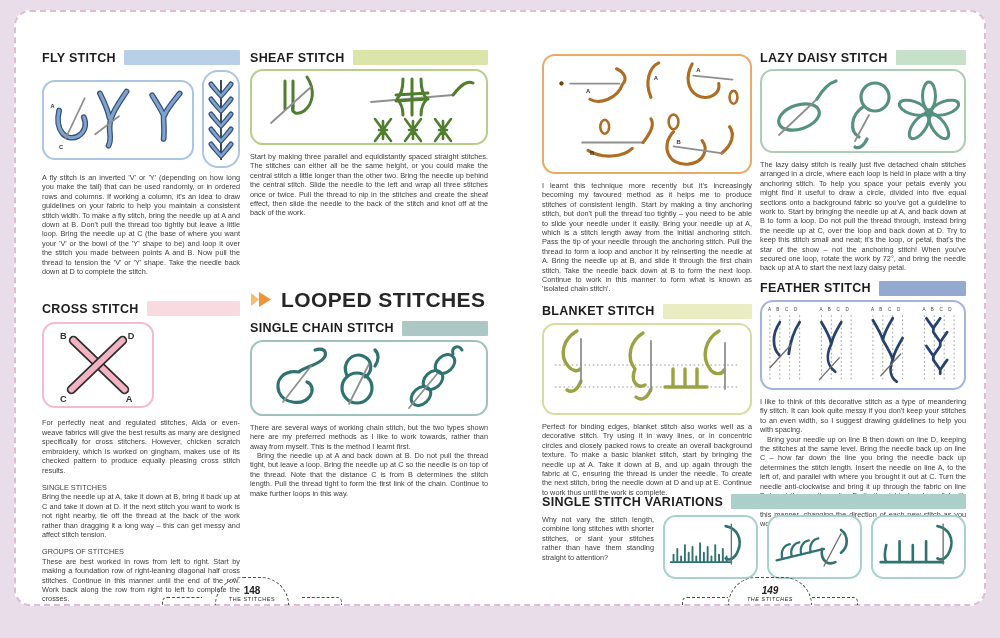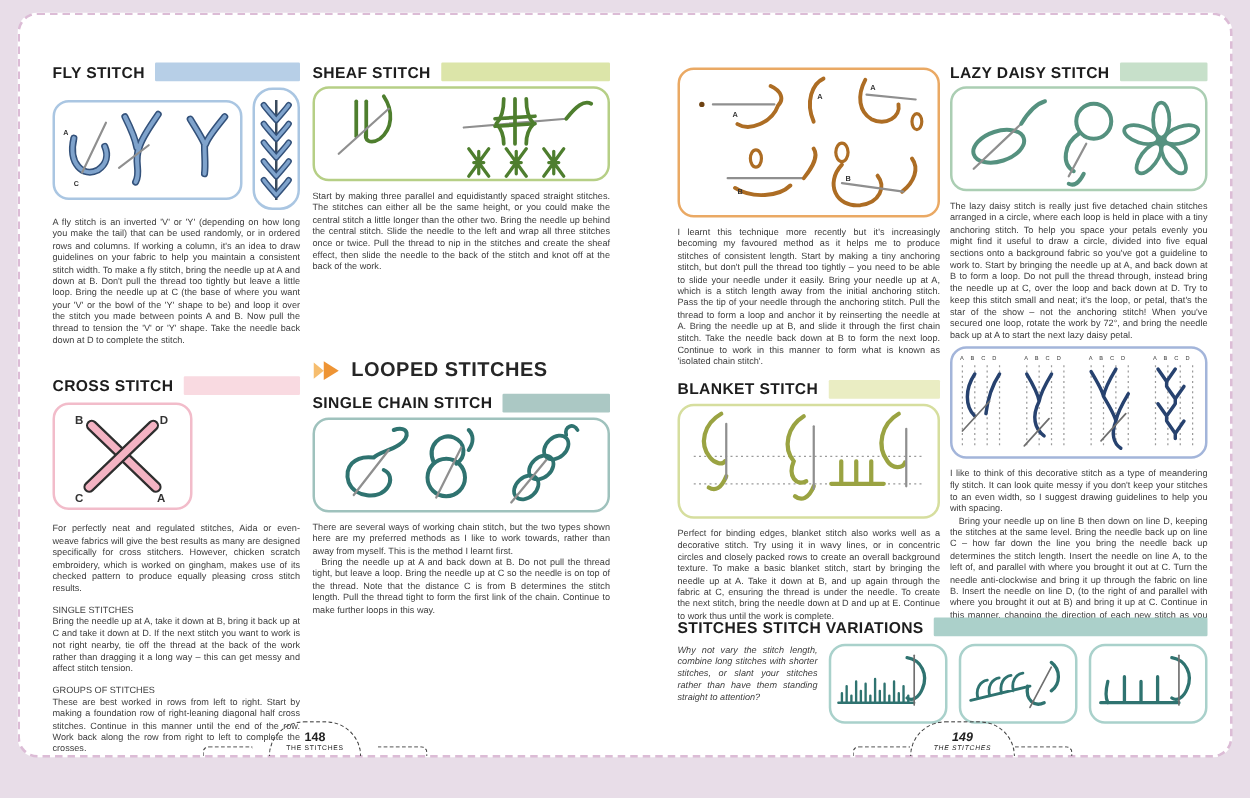--- a/index.html
+++ b/index.html
@@ -33,41 +33,41 @@
   
   .dbox { border:2px solid #ccc; border-radius:13px; background:#fff; overflow:hidden; }
   .bx-fly{border-color:#aac6e2;} .bx-fern{border-color:#aac6e2;}
   .bx-sheaf{border-color:#b6cf86;} .bx-cross{border-color:#f2bcca;}
   .bx-chain{border-color:#9fc2bd;} .bx-isolated{border-color:#eaa964;}
   .bx-lazy{border-color:#abceb3;} .bx-blanket{border-color:#d6de9e;}
   .bx-feather{border-color:#a3b5da;} .bx-var{border-color:#a9d1cb;}
   .dbox svg { display:block; width:100%; height:100%; }
   
   .sec-head { display:flex; align-items:center; gap:7px; }
-  .sec-head .t { font-size:16px; font-weight:800; letter-spacing:.4px; color:#262626; }
+  .sec-head .t { font-size:21px; font-weight:800; letter-spacing:.4px; color:#262626; }
   
   .th { fill:none; stroke-linecap:round; stroke-linejoin:round; }
   .needle { stroke:#8f8f8f; stroke-width:1.8; stroke-linecap:round; }
   .needle2 { stroke:#6f6f6f; stroke-width:1.4; stroke-linecap:round; }
   .guide { stroke:#9a9a9a; stroke-width:1; stroke-dasharray:1.6,2.6; fill:none; }
   .dlabel { font-size:6px; fill:#333; font-weight:700; }
   .dletters { font-size:4.6px; fill:#444; letter-spacing:2.2px; }
   
   .tab { position:absolute; top:563px; width:180px; display:flex; align-items:flex-end; justify-content:center; height:30px; }
   .tab .wing { width:46px; height:8px; border-top:1.4px dashed #4a4a4a; }
   .tab .wing.l { border-left:1.4px dashed #4a4a4a; border-top-left-radius:5px; }
   .tab .wing.r { border-right:1.4px dashed #4a4a4a; border-top-right-radius:5px; }
   .tab .bump { width:84px; height:28px; border:1.4px dashed #4a4a4a; border-bottom:none;
     border-radius:42px 42px 0 0; display:flex; flex-direction:column; justify-content:flex-end;
     align-items:center; padding-bottom:2px; }
   .tab .num { font-size:10px; font-weight:700; color:#222; line-height:10px; }
   .tab .lbl { font-size:5.4px; letter-spacing:.6px; color:#222; line-height:7px; }
   
   .var-row { display:flex; gap:9px; margin-top:6px; }
-  .var-intro { width:112px; flex:none;font-style:italic; }
+  .var-intro { width:112px; flex:none; }
   .var-box { flex:1; height:64px; }
 </style>
 </head>
 <body>
 
 <div class="spread">
 
   <div class="col" style="left:26px; top:38px; width:198px;">
     <div class="head">
       <span class="t">FLY STITCH</span>
@@ -256,20 +256,24 @@
             </g>
           <g transform="rotate(198)">
               <ellipse cx="17" cy="0" rx="14" ry="6.5"></ellipse>
             </g>
           <circle cx="0" cy="0" r="1.8" fill="#55917f"></circle>
         </g>
       </svg>
     </div>
     <p class="body" style="margin-top:7px;">The lazy daisy stitch is really just five detached chain stitches arranged in a circle, where each loop is held in place with a tiny anchoring stitch. To help you space your petals evenly you might find it useful to draw a circle, divided into five equal sections onto a background fabric so you've got a guideline to work to. Start by bringing the needle up at A, and back down at B to form a loop. Do not pull the thread through, instead bring the needle up at C, over the loop and back down at D. Try to keep this stitch small and neat; it's the loop, or petal, that's the star of the show – not the anchoring stitch! When you've secured one loop, rotate the work by 72°, and bring the needle back up at A to start the next lazy daisy petal.</p>
 
+    <div class="head" style="margin-top:8px;">
+      <span class="t">FEATHER STITCH</span>
+      <span class="swatch sw-feather"></span>
+    </div>
     <div class="dbox bx-feather" style="height:90px; margin-top:4px;">
       <svg viewBox="0 0 204 86">
         <g>
           <text class="dletters" x="6" y="9">A B C D</text>
           <line class="guide" x1="8" y1="13" x2="8" y2="80"></line>
             <line class="guide" x1="18" y1="13" x2="18" y2="80"></line>
           <line class="guide" x1="28" y1="13" x2="28" y2="80"></line>
             <line class="guide" x1="38" y1="13" x2="38" y2="80"></line>
           <path class="th" stroke="#27426f" stroke-width="2.8" d="M18,20 C10,32 10,46 18,54 M38,20 C30,32 28,44 27,52"></path>
           <line class="needle2" x1="8" y1="66" x2="30" y2="42"></line>
@@ -301,21 +305,21 @@
           <path class="th" stroke="#27426f" stroke-width="2.8" d="M10,16 L17,26 L24,16 M17,26 L17,30 M17,30 L24,40 L31,30 M24,40 L24,44 M10,44 L17,54 L24,44 M17,54 L17,58 M17,58 L24,68 L31,58 M24,68 L24,72"></path>
         </g>
       </svg>
     </div>
     <p class="body" style="margin-top:7px;">I like to think of this decorative stitch as a type of meandering fly stitch. It can look quite messy if you don't keep your stitches to an even width, so I suggest drawing guidelines to help you with spacing.</p>
     <p class="body ind">Bring your needle up on line B then down on line D, keeping the stitches at the same level. Bring the needle back up on line C – how far down the line you bring the needle back up determines the stitch length. Insert the needle on line A, to the left of, and parallel with where you brought it out at C. Turn the needle anti-clockwise and bring it up through the fabric on line B. Insert the needle on line D, (to the right of and parallel with where you brought it out at B) and bring it up at C. Continue in this manner, changing the direction of each new stitch as you work.</p>
   </div>
 
   <div class="col" style="left:526px; top:482px; width:424px;">
     <div class="head">
-      <span class="t">STITCHES STITCH VARIATIONS</span>
+      <span class="t">SINGLE STITCH VARIATIONS</span>
       <span class="swatch sw-var"></span>
     </div>
     <div class="var-row">
       <p class="body var-intro">Why not vary the stitch length, combine long stitches with shorter stitches, or slant your stitches rather than have them standing straight to attention?</p>
       <div class="dbox bx-var var-box">
         <svg viewBox="0 0 96 60">
           <path class="th" stroke="#2f7370" stroke-width="2" d="M6,46 L70,46 M9,38 L9,46 M13,32 L13,46 M17,40 L17,46 M21,28 L21,46 M25,36 L25,46 M29,30 L29,46 M33,40 L33,46 M37,26 L37,46 M41,36 L41,46 M45,30 L45,46 M49,40 L49,46 M53,28 L53,46 M57,38 L57,46 M61,32 L61,46 M65,40 L65,46"></path>
           <path class="th" stroke="#2f7370" stroke-width="2.8" d="M64,8 C76,10 82,22 77,34 C74,42 68,45 64,42"></path>
           <line class="needle2" x1="70" y1="6" x2="70" y2="48"></line>
         </svg>

